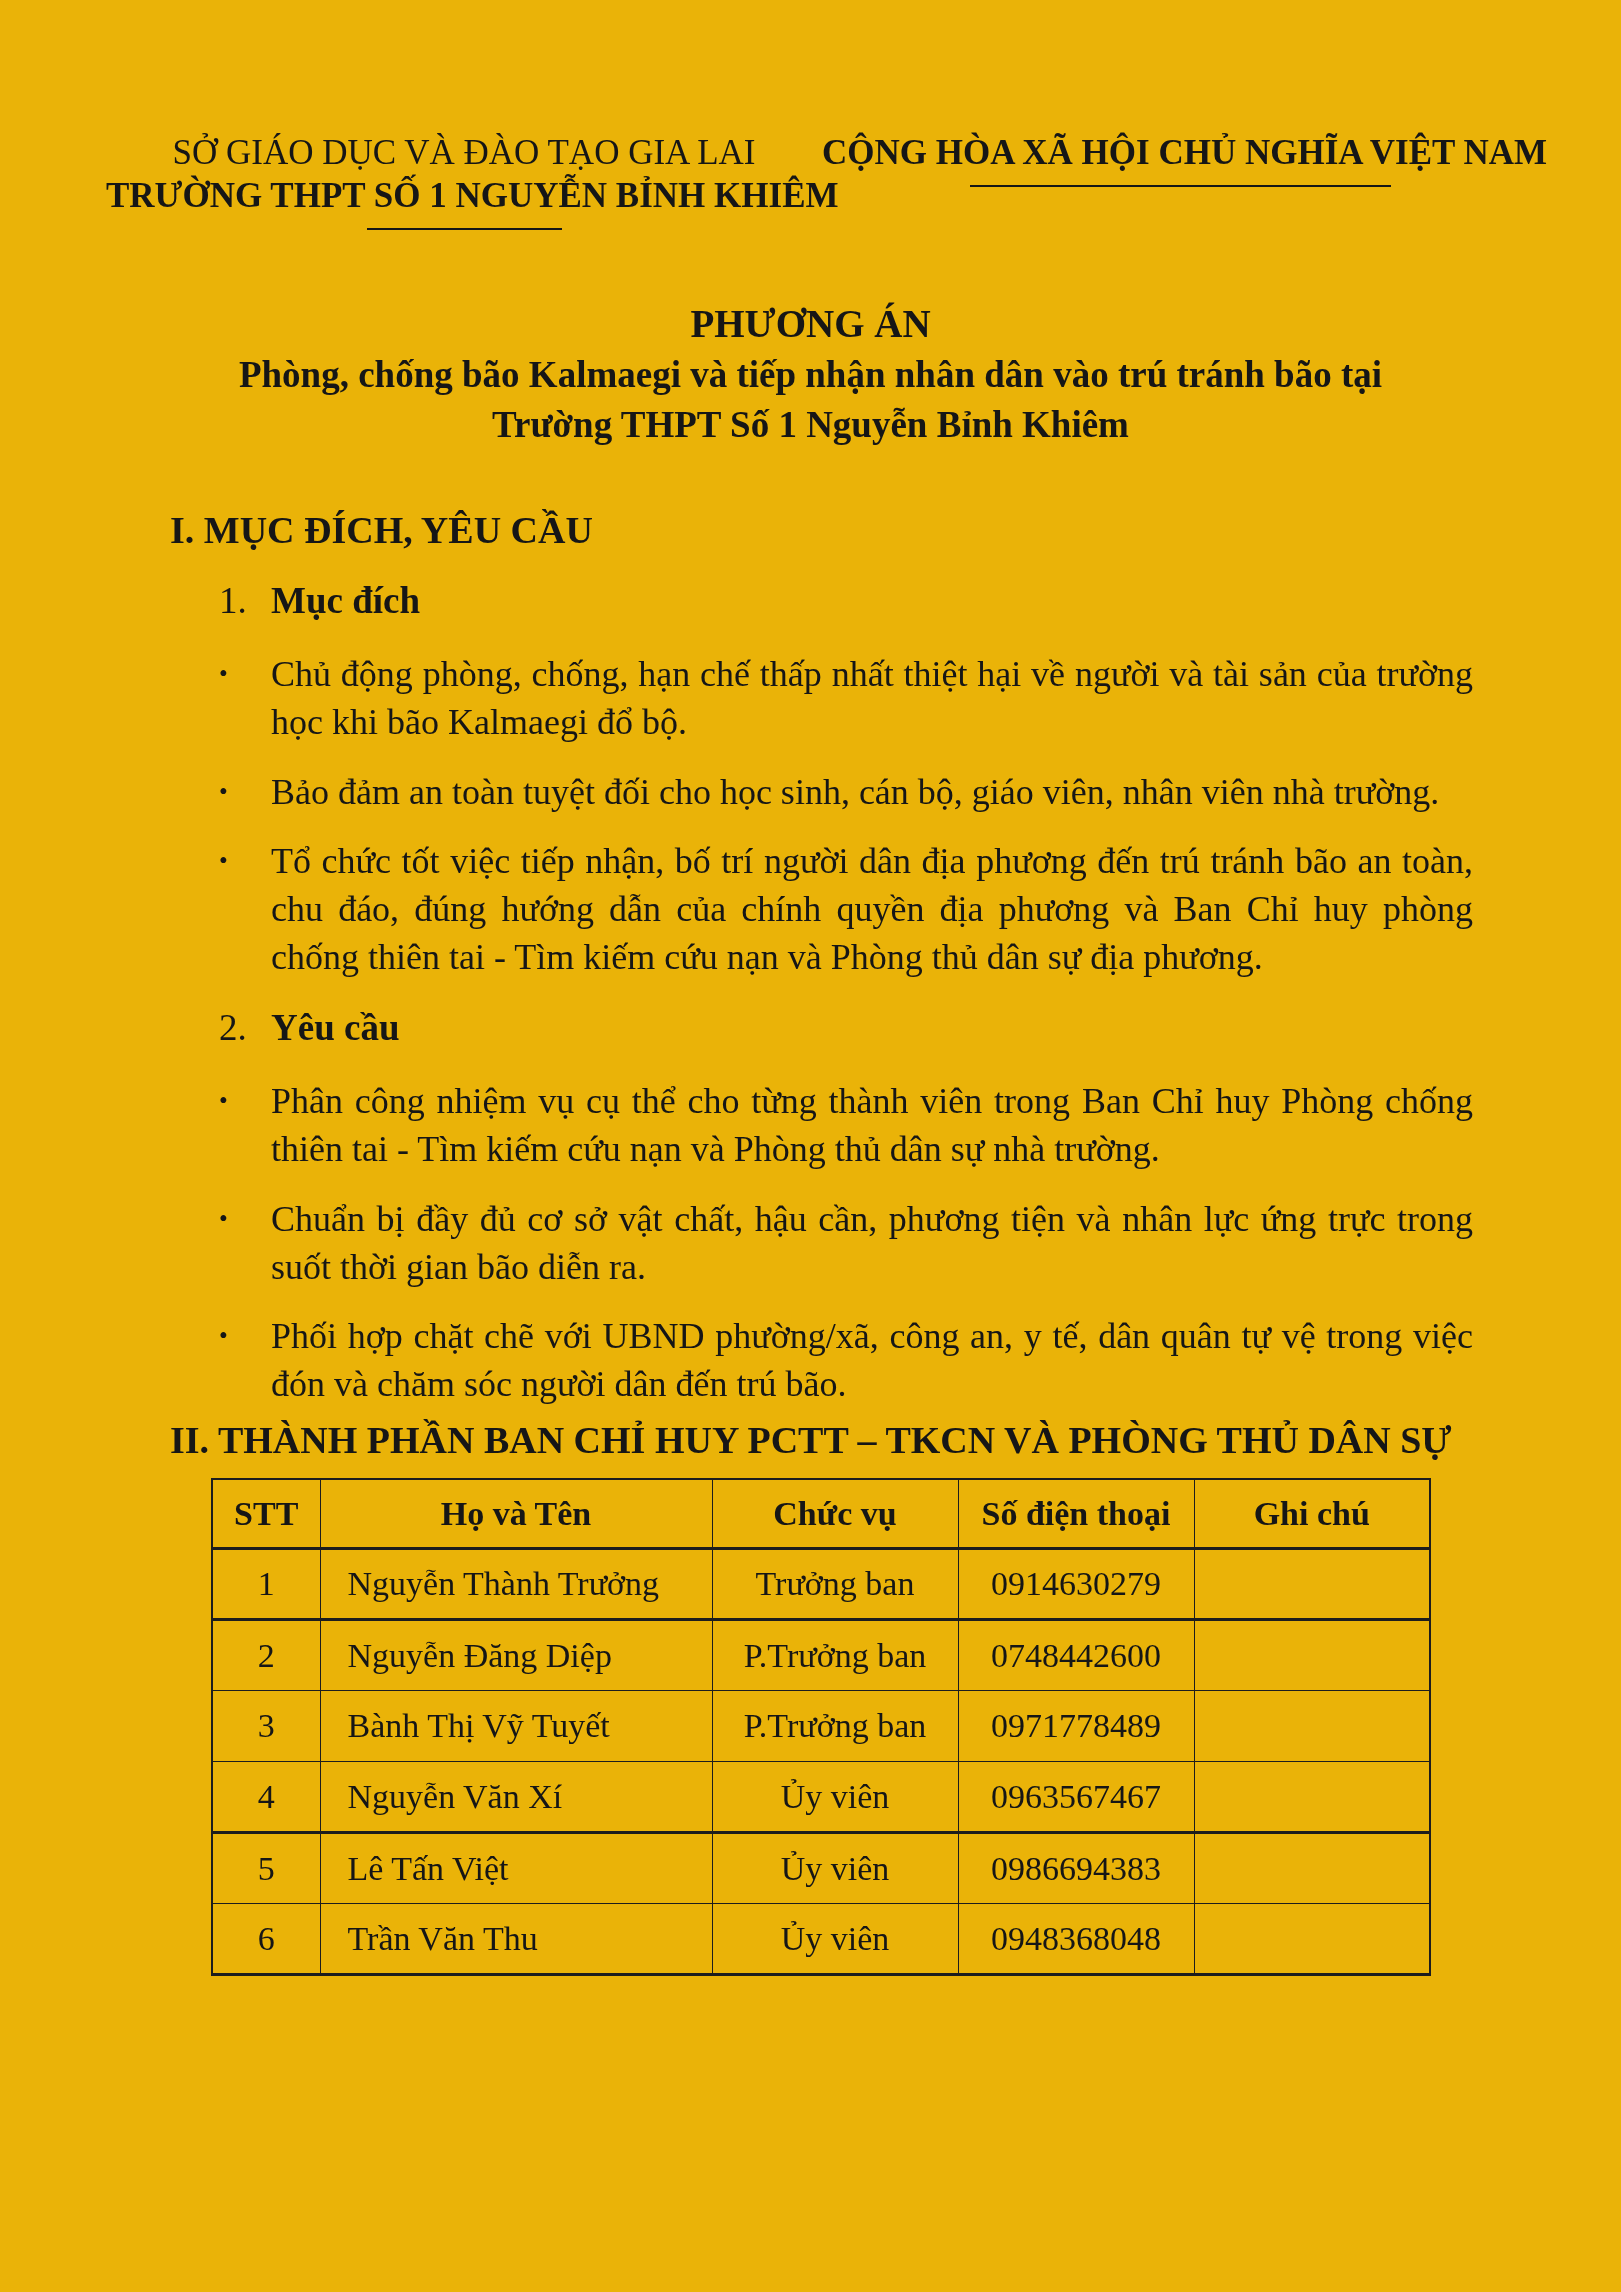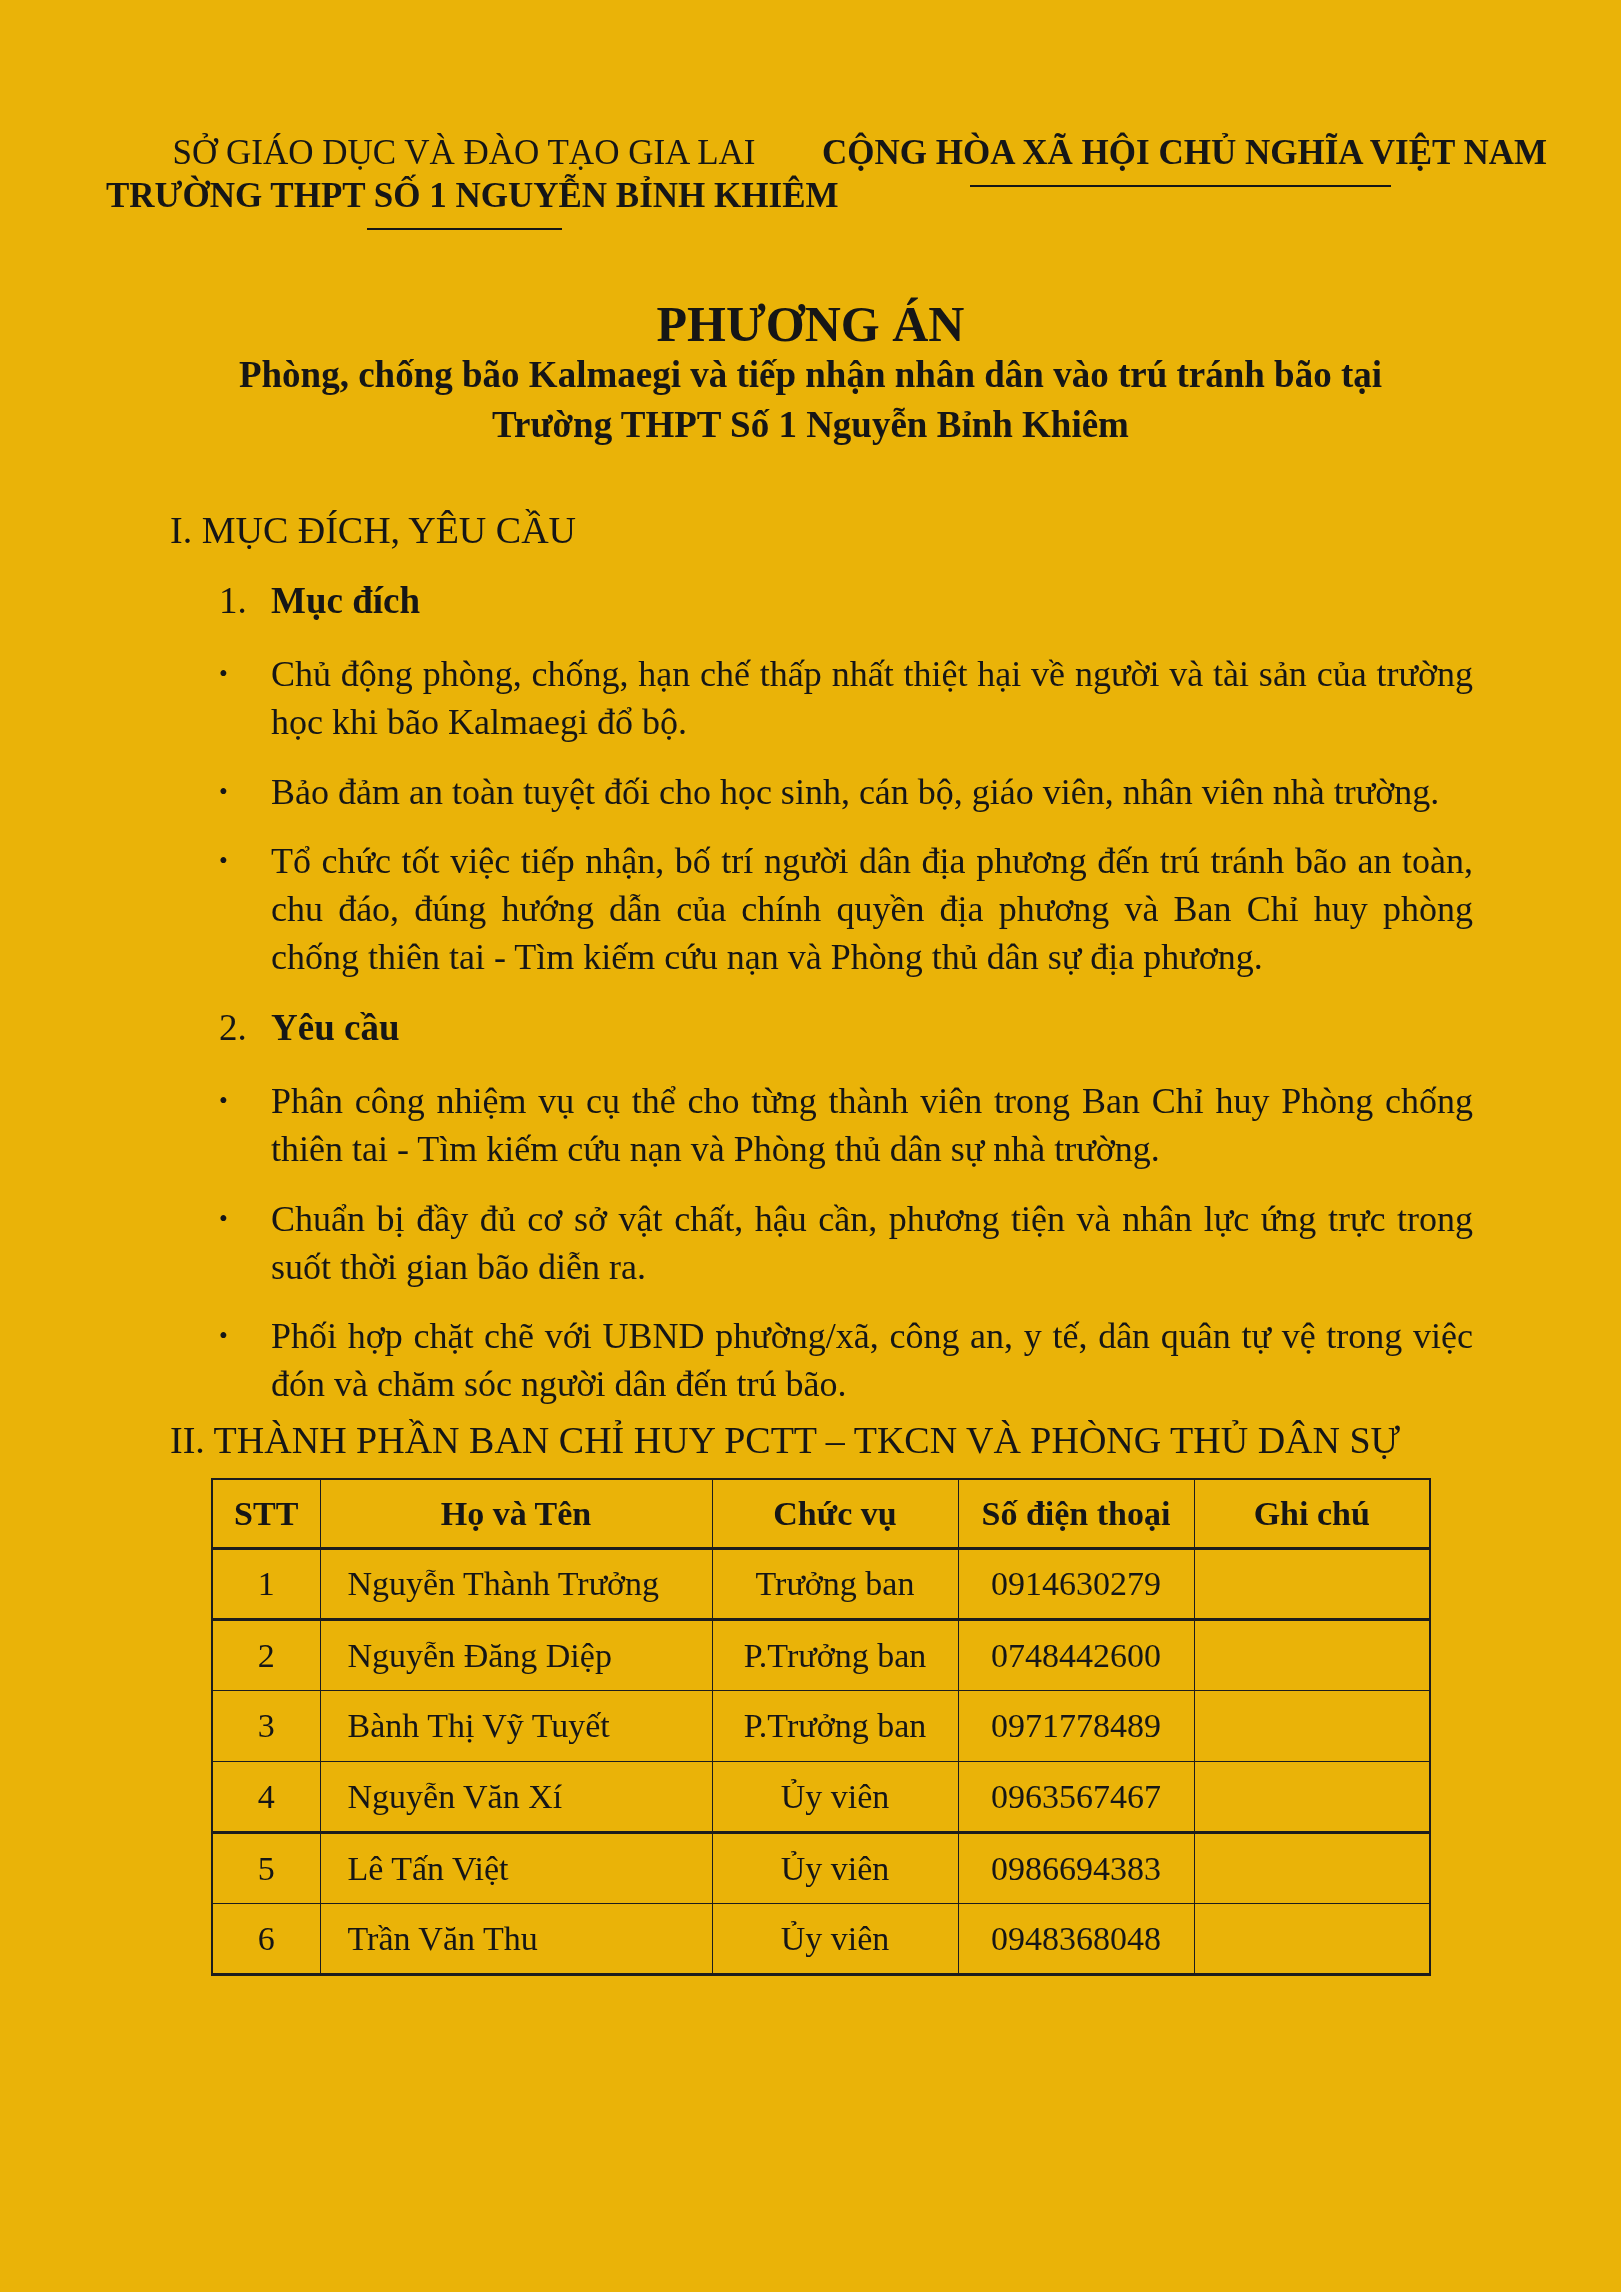--- a/index.html
+++ b/index.html
@@ -29,27 +29,27 @@
   
   .num-date-row{
     display:flex;justify-content:space-between;
     padding:0 146px 0 262px;
     margin-top:36px;
     font-size:37px;line-height:48px;
   }
   .doc-date{font-style:italic;}
   
   .title-block{text-align:center;margin-top:68px;}
-  .t1{font-size:50px;line-height:52px;font-weight:bold;white-space:nowrap;}
+  .t1{font-size:39px;line-height:52px;font-weight:bold;white-space:nowrap;}
   .t2,.t3{font-size:37px;line-height:50px;font-weight:bold;white-space:nowrap;}
   
   .doc-body{padding:0 148px 0 170px;}
   .sec-heading{
     margin-top:56px;
-    font-size:38px;line-height:48px;font-weight:normal;white-space:nowrap;
+    font-size:38px;line-height:48px;font-weight:bold;white-space:nowrap;
   }
   .sec-heading.second{margin-top:7.2px;}
   .sub-heading{
     display:flex;margin-left:49px;margin-top:23px;margin-bottom:25px;
     font-size:37px;line-height:48px;
   }
   .sub-num{width:52px;flex:0 0 52px;}
   .sub-label{font-weight:bold;}
   .bullet-item{
     display:flex;margin-left:49px;margin-bottom:21.5px;

